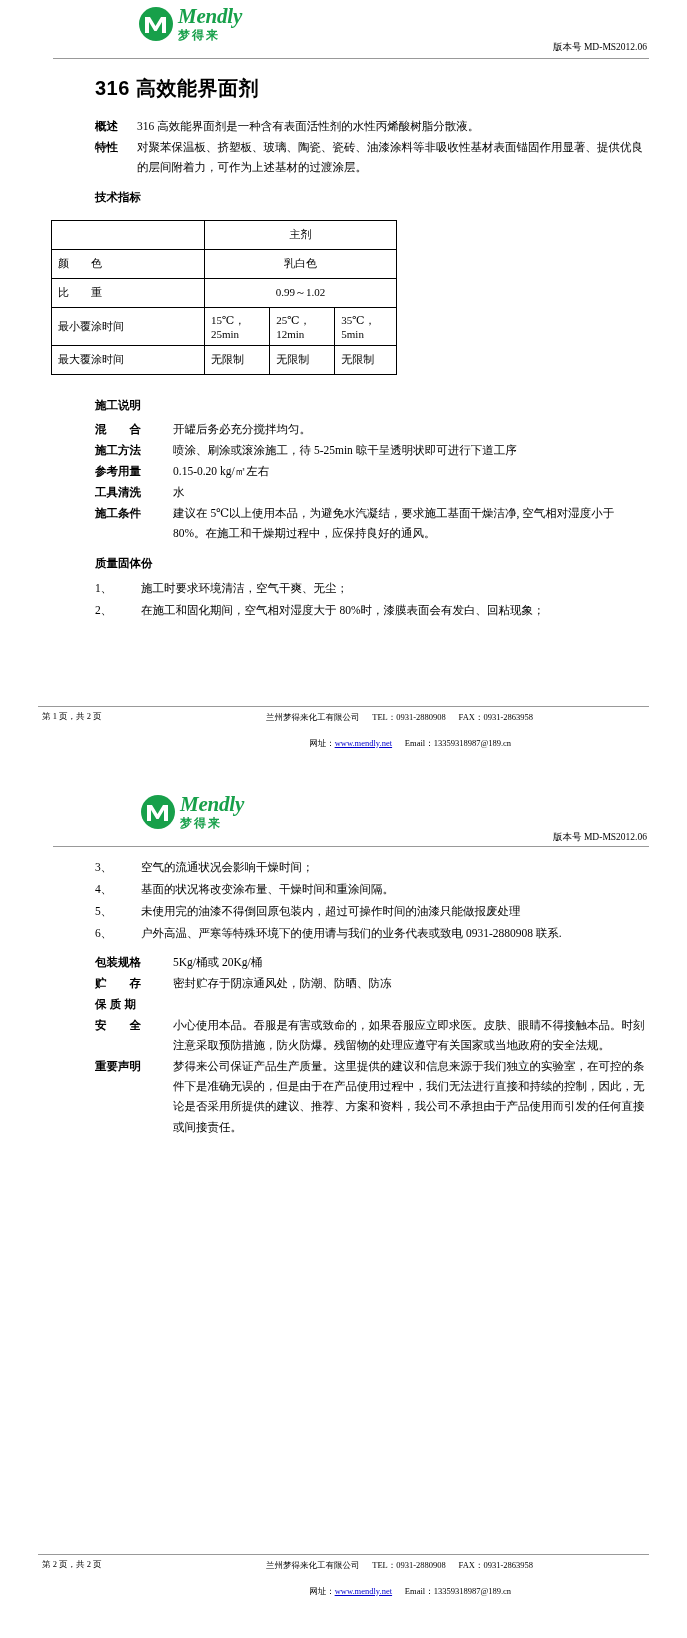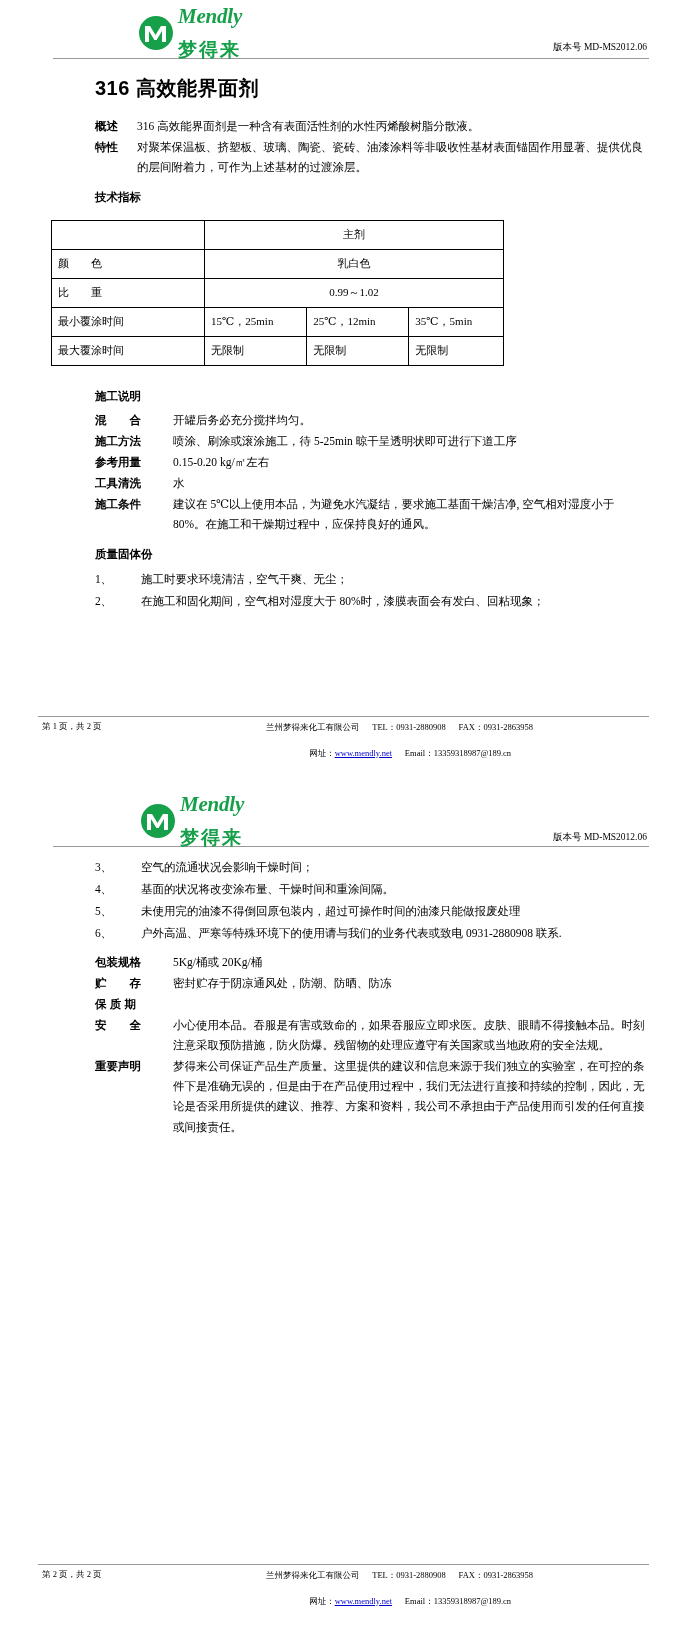--- a/index.html
+++ b/index.html
@@ -58,25 +58,25 @@
   .logo-en {
     font-family: "Liberation Serif", serif;
     font-size: 21px;
     font-weight: bold;
     font-style: italic;
     color: #17a04a;
     letter-spacing: -0.2px;
   }
   .logo-cn {
     font-family: "Liberation Sans", sans-serif;
-    font-size: 19px;
+    font-size: 12px;
     font-weight: bold;
     color: #17a04a;
     letter-spacing: 2px;
-    margin-top: 13px;
+    margin-top: 2px;
   }
 
   .version-no {
     position: absolute;
     right: 2px;
     bottom: 4px;
     font-family: "Liberation Serif", serif;
     font-size: 9.5px;
     color: #000;
   }
@@ -116,21 +116,21 @@
   }
   .section-head {
     font-weight: bold;
     font-family: "Liberation Sans", sans-serif;
     margin: 10px 0 4px 0;
   }
 
   
   table.spec {
     border-collapse: collapse;
-    width: 453px;
+    width: 346px;
     margin: 12px 0 20px 36px;
     font-size: 11px;
   }
   table.spec td {
     border: 1px solid #000;
     padding: 5px 6px;
     height: 18px;
     vertical-align: middle;
   }
   table.spec td.lbl {
@@ -150,21 +150,21 @@
     flex: 0 0 auto;
     width: 46px;
   }
   .note-body { flex: 1 1 auto; }
 
   
   .doc-footer {
     position: absolute;
     left: 38px;
     right: 38px;
-    bottom: 18px;
+    bottom: 28px;
     border-top: 1px solid #999;
     padding-top: 4px;
     font-family: "Liberation Serif", serif;
     font-size: 8.5px;
   }
   .footer-inner {
     display: flex;
     align-items: flex-start;
   }
   .footer-page {

